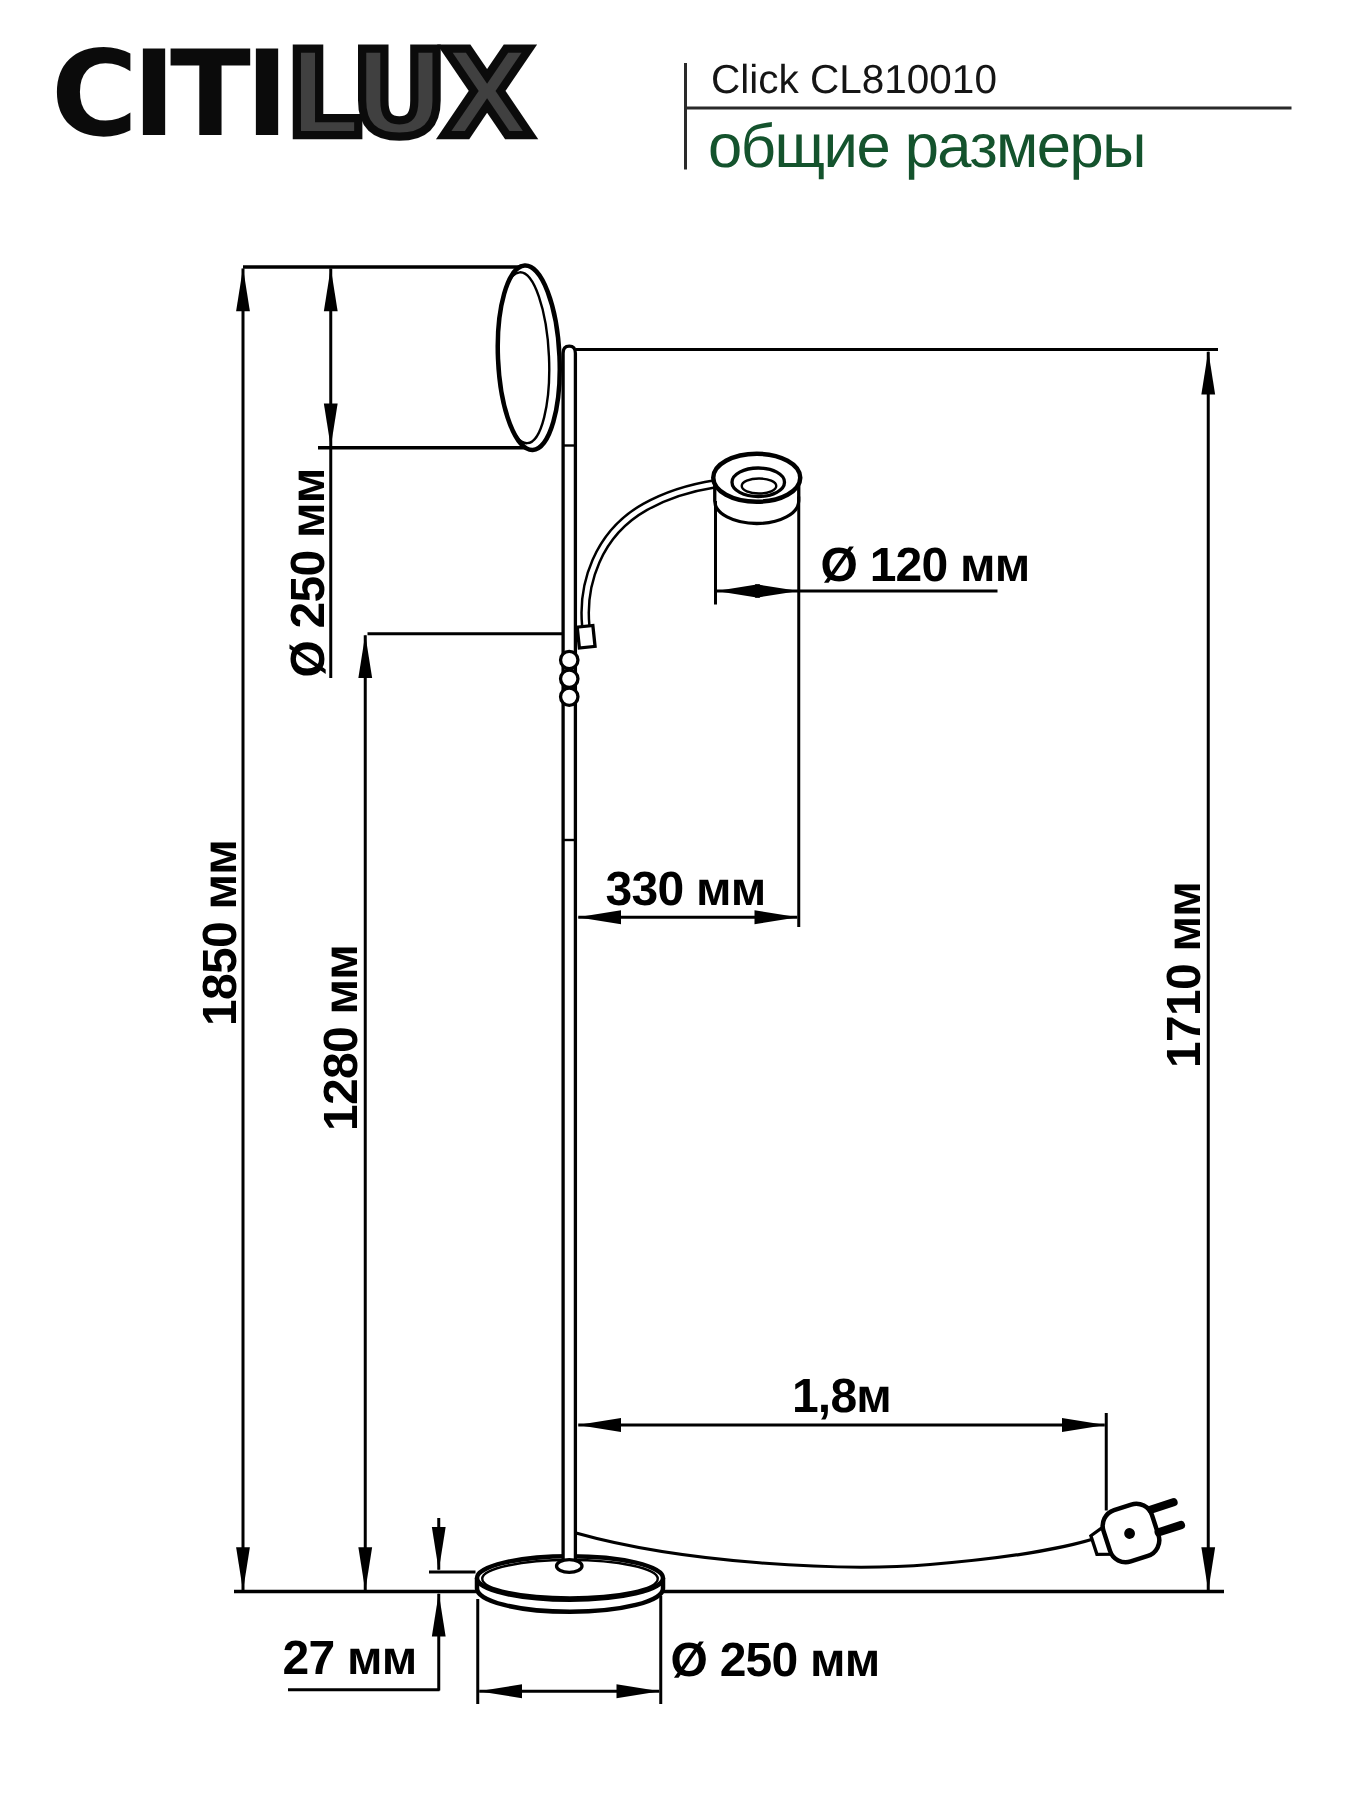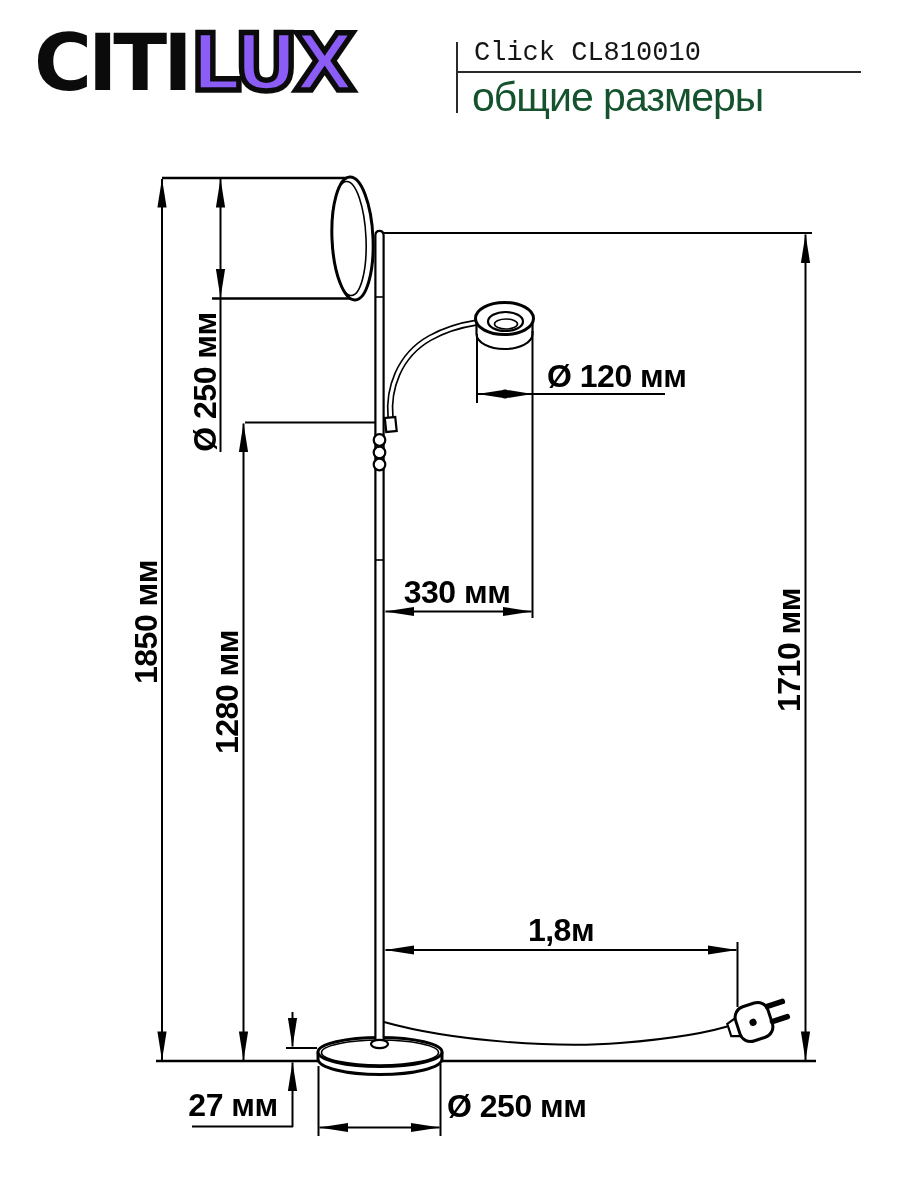--- a/index.html
+++ b/index.html
@@ -4,23 +4,23 @@
 <style>
   html,body{margin:0;padding:0;background:#fff;}
   body{width:900px;height:1200px;position:relative;overflow:hidden;
        font-family:"Liberation Sans",sans-serif;color:#000;}
   .abs{position:absolute;}
   
   .logo{left:34px;top:24px;font-family:"DejaVu Sans",sans-serif;
         font-weight:bold;font-size:79px;letter-spacing:-4px;line-height:1;
         white-space:nowrap;}
   .logo .solid{color:#0b0b0b;}
-  .logo .outline{color:#8b5cf6;-webkit-text-stroke:5.5px #0b0b0b;margin-left:2px;}
+  .logo .outline{color:#404040;-webkit-text-stroke:5.5px #0b0b0b;margin-left:2px;}
   .model{left:474px;top:38px;font-size:27px;font-weight:400;color:#151515;
-         white-space:nowrap;letter-spacing:0px;font-family:Liberation Mono, monospace;}
+         white-space:nowrap;letter-spacing:0px;}
   .subtitle{left:472px;top:74px;font-size:41px;font-weight:400;color:#14532d;
             white-space:nowrap;letter-spacing:-1px;}
   .vline{left:456px;top:42px;width:2px;height:71px;background:#2a2a2a;}
   .hrule{left:456px;top:71px;width:405px;height:2px;background:#2a2a2a;}
   
   svg{position:absolute;left:0;top:0;}
   .ln{stroke:#000;stroke-width:2;fill:none;}
   .ln25{stroke:#000;stroke-width:2.4;fill:none;}
   .shape{stroke:#000;stroke-width:3;fill:#fff;}
   .shape2{stroke:#000;stroke-width:2.2;fill:#fff;}

